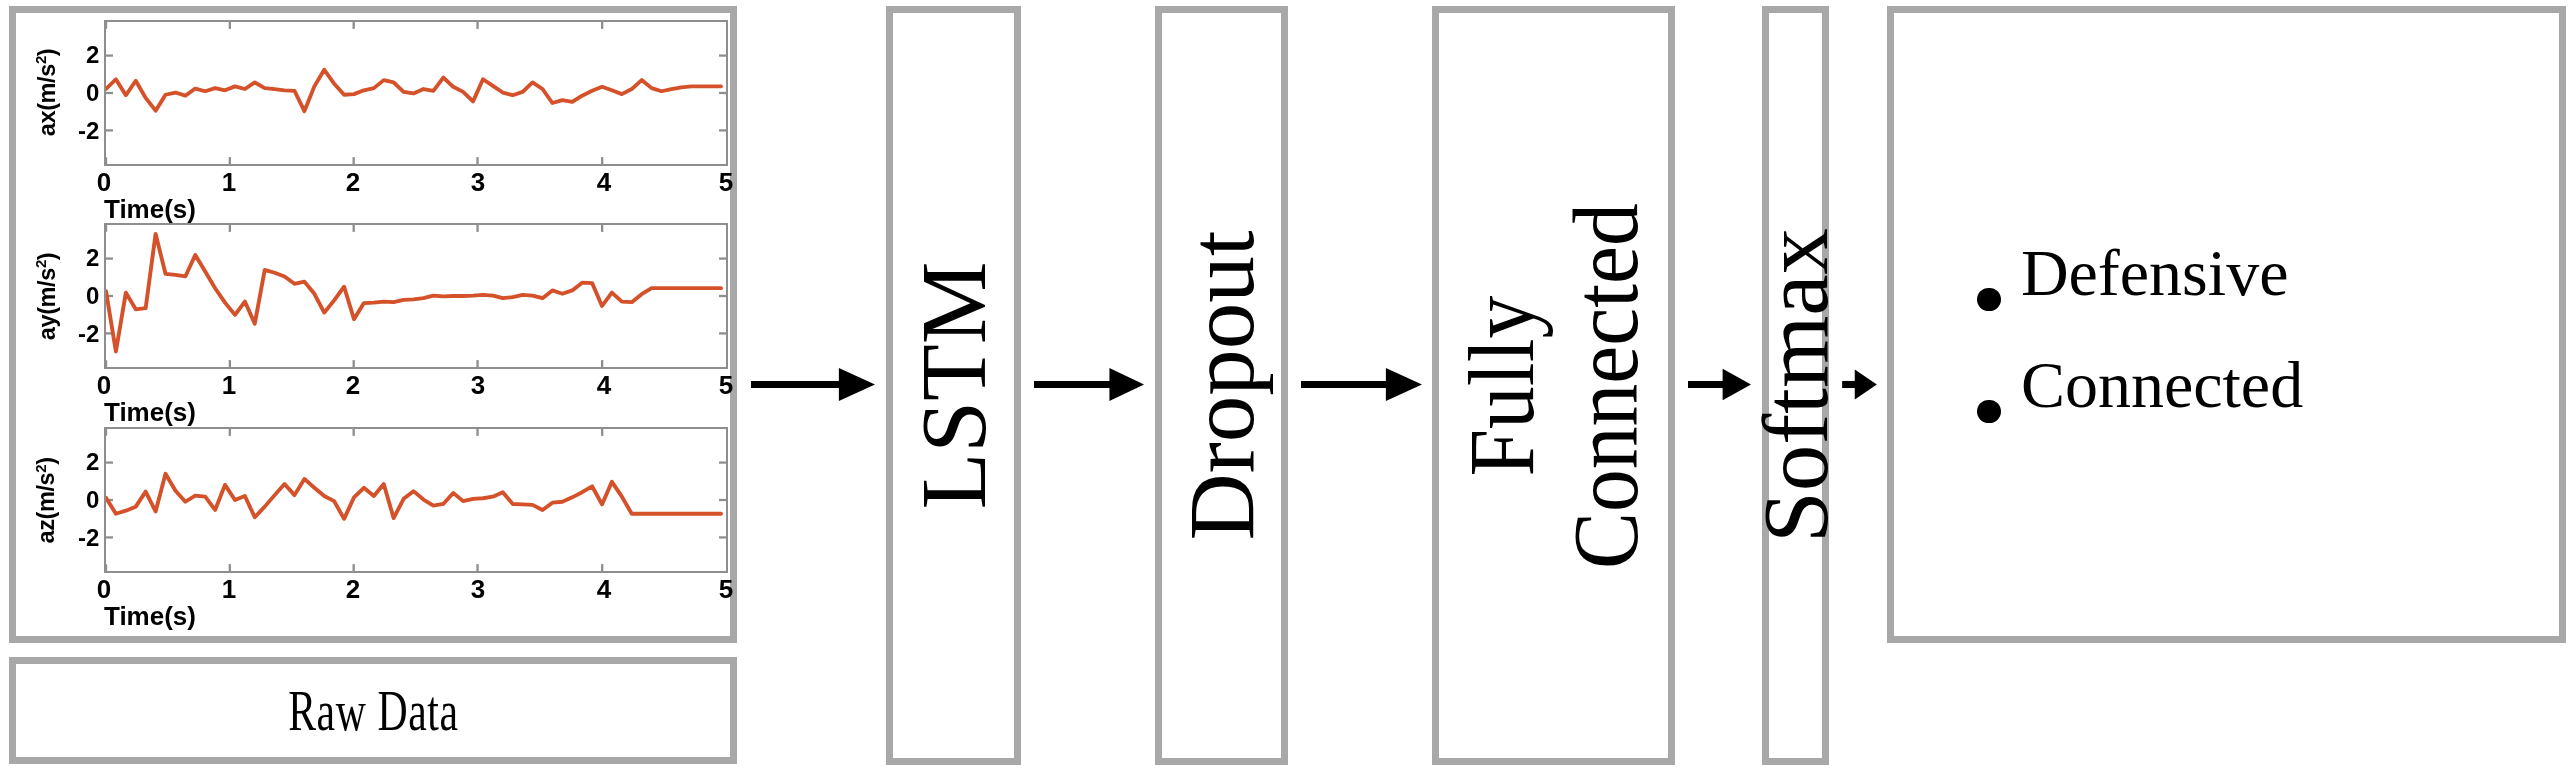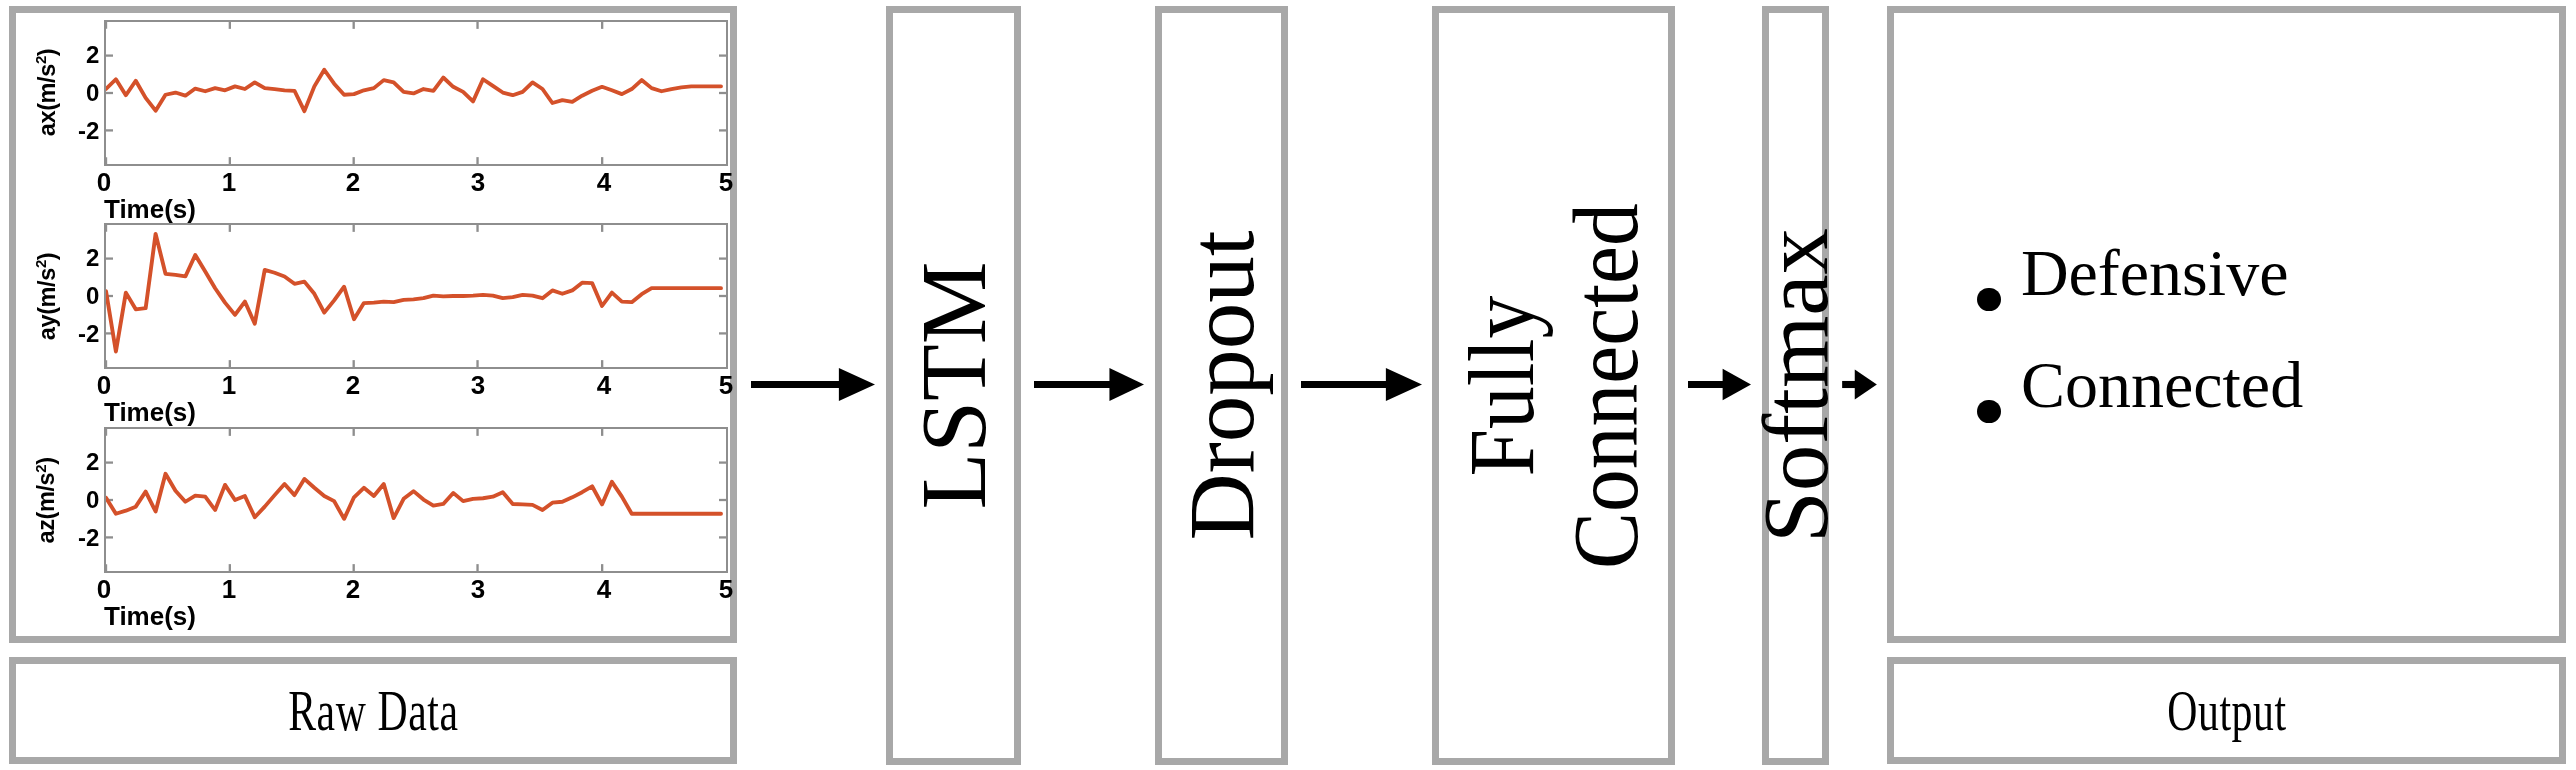--- a/index.html
+++ b/index.html
@@ -283,18 +283,15 @@
     <div class="list-item">
       <div class="bullet"></div>
       <div class="item-label">Defensive</div>
     </div>
     <div class="list-item">
       <div class="bullet"></div>
       <div class="item-label">Connected</div>
     </div>
   </div>
 
-  <div class="box" id="output-label-box">
-    <div class="caption-text">Output</div>
-  </div>
 
 </div>
 
 
 </body></html>

